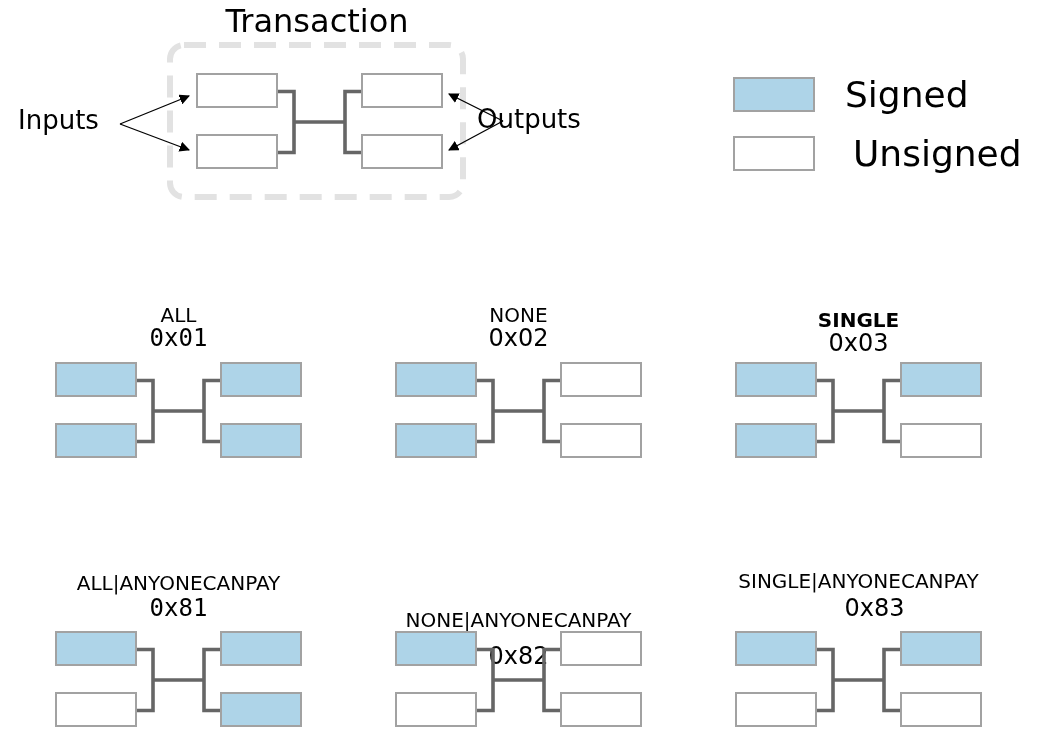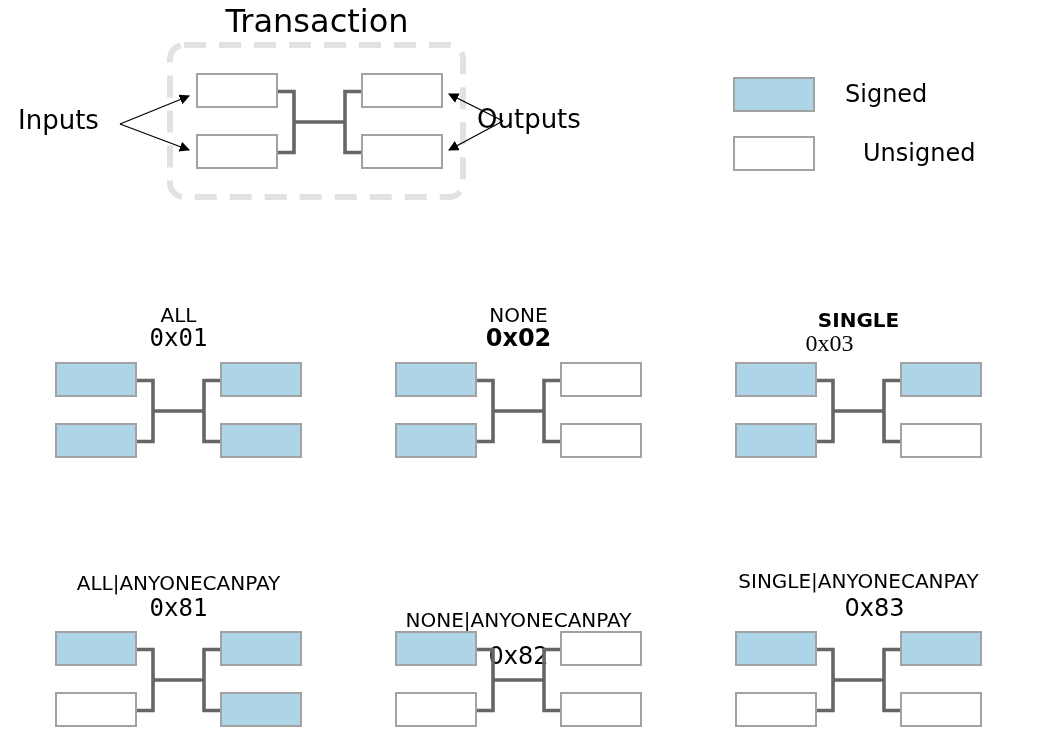--- a/index.html
+++ b/index.html
@@ -26,21 +26,21 @@
   .side-label{font-size:26px;}
   .fig-title{width:327px;text-align:center;font-size:20px;line-height:24px;}
   .fig-code{width:327px;text-align:center;font-size:24px;line-height:22px;}
   .fig-code.mono{font-family:"DejaVu Sans Mono","Liberation Mono",monospace;}
   
   .legend-swatch{
     position:absolute;width:78px;height:31px;
     border:2px solid var(--box_border,#a2a2a2);background:var(--unsigned_fill,#fff);
   }
   .legend-swatch.signed{background:var(--signed_fill,#aed4e8);}
-  .legend-label{position:absolute;height:35px;line-height:35px;font-size:24px;}
+  .legend-label{position:absolute;height:35px;line-height:35px;font-size:36px;}
   
   .overlay{position:absolute;left:0;top:0;}
   .dashed-rect{fill:none;stroke:var(--dashed_border,#e2e2e2);stroke-width:6;stroke-dasharray:22 13;}
   .arrow{stroke:#000;stroke-width:1.3;fill:none;}
 </style>
 </head>
 <body>
 
 <svg class="overlay" width="700" height="230" viewBox="0 0 700 230">
   <defs>
@@ -66,49 +66,49 @@
   <div class="box in1"></div>
   <div class="box in2"></div>
   <div class="box out1"></div>
   <div class="box out2"></div>
 </div>
 
 <div>
   <div class="legend-swatch signed" style="left:733px;top:77px;"></div>
   <div class="legend-label" style="left:845px;top:77px;">Signed</div>
   <div class="legend-swatch" style="left:733px;top:136px;"></div>
-  <div class="legend-label" style="left:853px;top:136px;margin-left:10px;">Unsigned</div>
+  <div class="legend-label" style="left:853px;top:136px;">Unsigned</div>
 </div>
 
 <div class="abs fig-title" style="left:15px;top:303px;">ALL</div>
 <div class="abs fig-code mono" style="left:15px;top:327px;">0x01</div>
 <div class="group" style="left:55px;top:362px;">
   <svg width="247" height="98" viewBox="0 0 247 98">
     <path class="connector-path" d="M82,18.5 H98 V79.5 H82 M98,49 H149 M165,18.5 H149 V79.5 H165"></path>
   </svg>
   <div class="box in1 signed"></div>
   <div class="box in2 signed"></div>
   <div class="box out1 signed"></div>
   <div class="box out2 signed"></div>
 </div>
 
 <div class="abs fig-title" style="left:355px;top:303px;">NONE</div>
-<div class="abs fig-code" style="left:355px;top:327px;font-weight:bold;">0x02</div>
+<div class="abs fig-code" style="left:355px;top:327px;">0x02</div>
 <div class="group" style="left:395px;top:362px;">
   <svg width="247" height="98" viewBox="0 0 247 98">
     <path class="connector-path" d="M82,18.5 H98 V79.5 H82 M98,49 H149 M165,18.5 H149 V79.5 H165"></path>
   </svg>
   <div class="box in1 signed"></div>
   <div class="box in2 signed"></div>
   <div class="box out1"></div>
   <div class="box out2"></div>
 </div>
 
 <div class="abs fig-title" style="left:695px;top:308px;font-weight:bold;">SINGLE</div>
-<div class="abs fig-code" style="left:666px;top:332px;font-family:Liberation Serif, serif;">0x03</div>
+<div class="abs fig-code" style="left:695px;top:332px;">0x03</div>
 <div class="group" style="left:735px;top:362px;">
   <svg width="247" height="98" viewBox="0 0 247 98">
     <path class="connector-path" d="M82,18.5 H98 V79.5 H82 M98,49 H149 M165,18.5 H149 V79.5 H165"></path>
   </svg>
   <div class="box in1 signed"></div>
   <div class="box in2 signed"></div>
   <div class="box out1 signed"></div>
   <div class="box out2"></div>
 </div>
 

